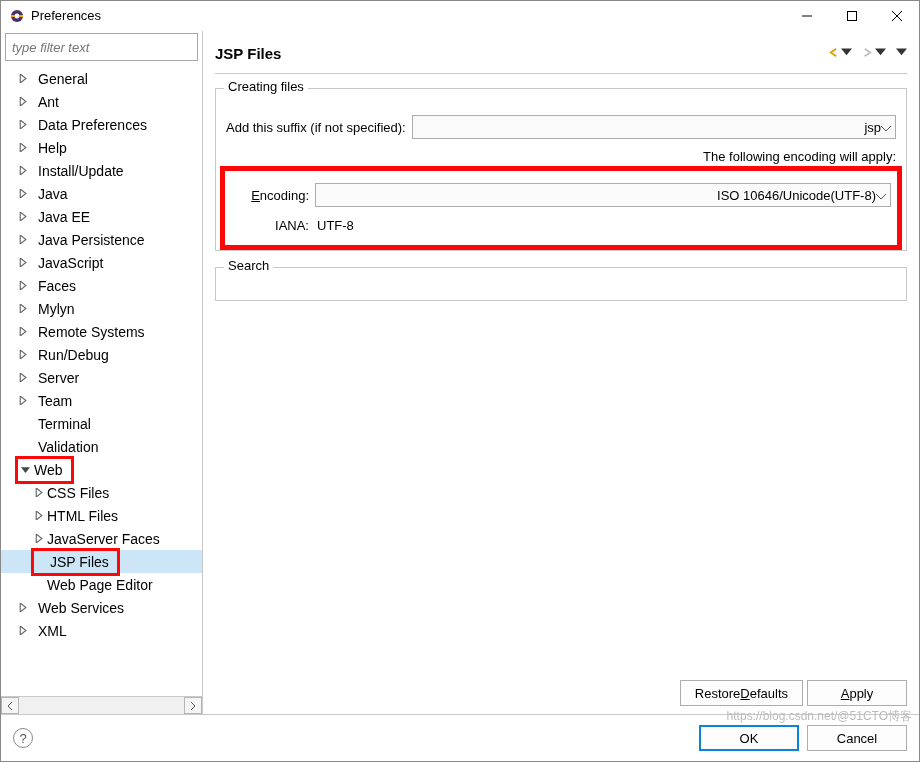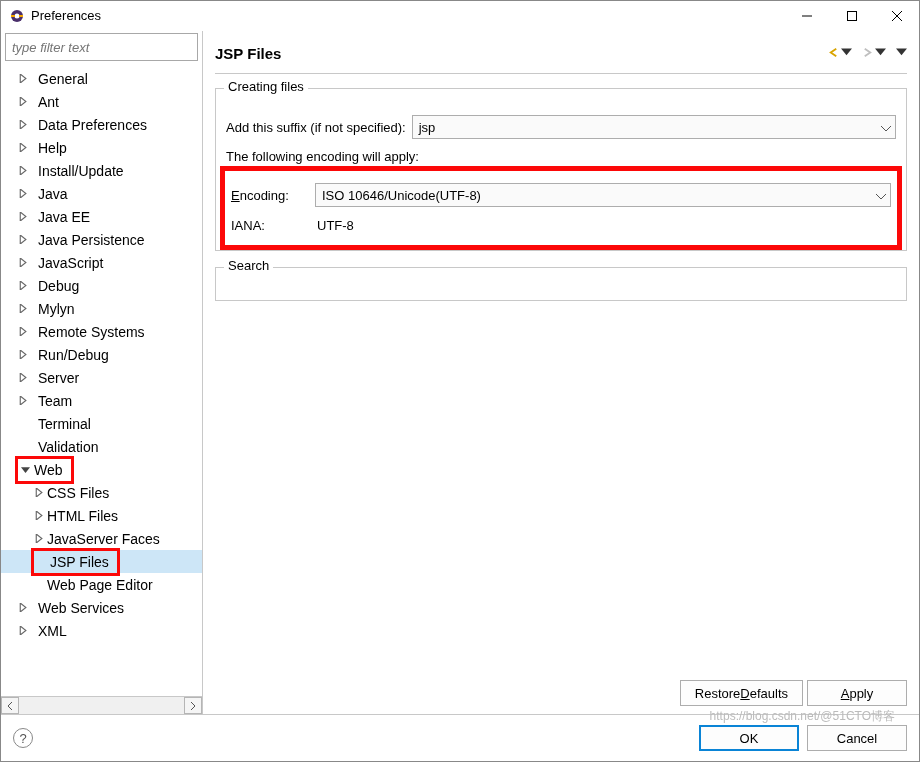--- a/index.html
+++ b/index.html
@@ -46,21 +46,21 @@
   .plain-val{margin-left:8px;}
   .checkbox{width:15px;height:15px;border:1px solid #333;display:inline-flex;align-items:center;justify-content:center;margin-right:6px;background:#fff;}
   .checkbox svg{width:11px;height:11px;}
   .btn{height:26px;padding:0 14px;border:1px solid #adadad;background:#fdfdfd;display:inline-flex;align-items:center;justify-content:center;font-size:13px;min-width:90px;}
   .btn u{text-decoration:underline;}
   .bottom-btns{margin-top:auto;display:flex;justify-content:flex-end;gap:4px;padding-top:6px;}
   .footer{border-top:1px solid #c8c8c8;padding:10px 12px;display:flex;align-items:center;}
   .help-circle{width:20px;height:20px;border:1px solid #888;border-radius:50%;display:flex;align-items:center;justify-content:center;color:#555;font-size:13px;}
   .footer-btns{margin-left:auto;display:flex;gap:8px;}
   .btn.primary{border:2px solid #0a84d6;}
-  .watermark{position:absolute;right:24px;bottom:36px;color:#bbb;font-size:12px;pointer-events:none;}
+  .watermark{position:absolute;right:7px;bottom:36px;color:#bbb;font-size:12px;pointer-events:none;}
   .clip{overflow:hidden;}
 </style>
 </head>
 <body>
 
 <div class="window" style="position:relative;">
 
   <div class="titlebar">
     <span class="app-icon">
       <svg viewBox="0 0 16 16">
@@ -167,21 +167,21 @@
               </svg>
             </span>
             <span class="label">JavaScript</span>
           </div>
           <div class="tree-row indent-0">
             <span class="tw">
               <svg viewBox="0 0 8 8">
                 <path d="M2 0l5 4-5 4z" fill="none" stroke="#666"></path>
               </svg>
             </span>
-            <span class="label">Debug</span>
+            <span class="label">Faces</span>
           </div>
           <div class="tree-row indent-0">
             <span class="tw">
               <svg viewBox="0 0 8 8">
                 <path d="M2 0l5 4-5 4z" fill="none" stroke="#666"></path>
               </svg>
             </span>
             <span class="label">Mylyn</span>
           </div>
           <div class="tree-row indent-0">
@@ -318,21 +318,21 @@
                 <path d="M0 0l4 5 4-5z" fill="#333"></path>
               </svg></span>
           <span style="width:6px"></span>
           <span><svg viewBox="0 0 8 6">
                 <path d="M0 0l4 5 4-5z" fill="#333"></path>
               </svg></span>
         </div>
       </div>
       <div class="divider"></div>
 
-      <div class="group" style="padding-bottom:0;">
+      <div class="group" style="padding-bottom:0;text-align:right;">
         <span class="group-title">Creating files</span>
         <div class="form-row">
           <label>Add this suffix (if not specified):</label>
           <div class="combo">
             <span class="val">jsp</span>
             <span class="caret"><svg width="10" height="6" viewBox="0 0 10 6">
                   <path d="M0 0l5 5 5-5" fill="none" stroke="#555"></path>
                 </svg></span>
           </div>
         </div>

